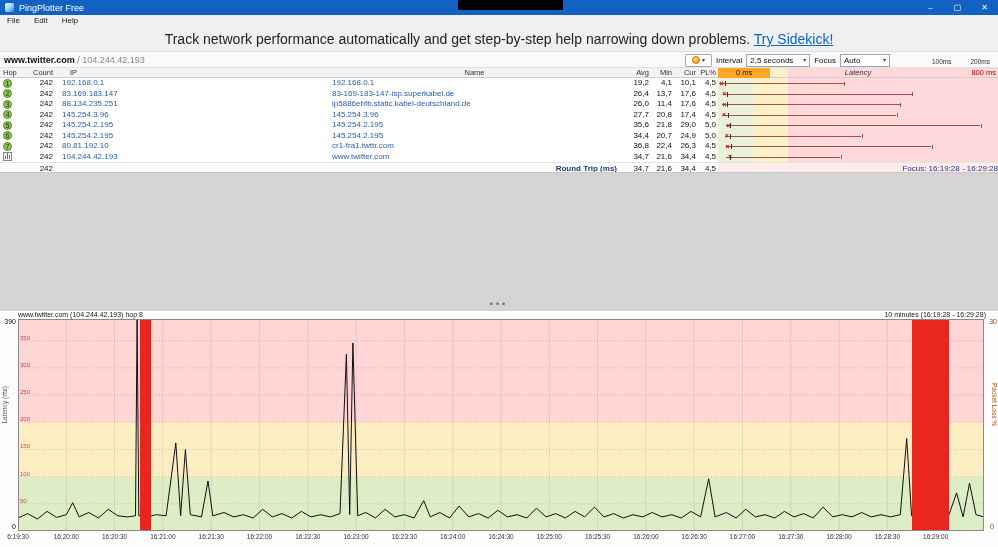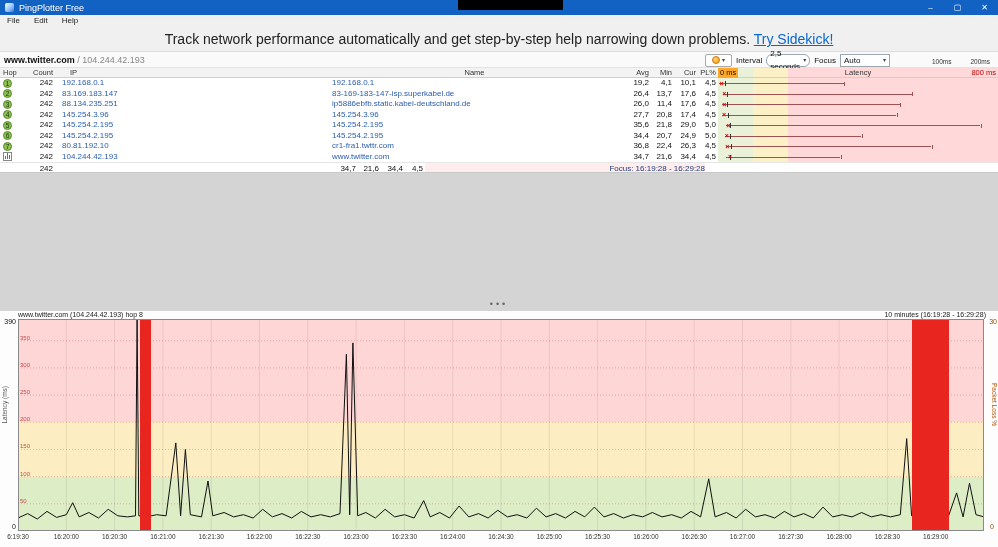--- a/index.html
+++ b/index.html
@@ -23,21 +23,21 @@
 
   
   .targetbar { position:absolute; top:52px; left:0; right:0; height:16px; background:#fafafa; border-bottom:1px solid #e2e2e2; font-size:9px; line-height:16px; }
   .target-host { font-weight:bold; margin-left:4px; }
   .target-ip { color:#888; }
   .controls { position:absolute; right:108px; top:1px; height:14px; display:flex; align-items:center; gap:4px; font-size:8px; line-height:13px; }
   .playbtn { width:27px; height:13px; border:1px solid #aaa; border-radius:2px; background:#fff; display:flex; align-items:center; justify-content:center; gap:2px; }
   .orange-circle { width:8px; height:8px; border-radius:50%; background:radial-gradient(circle at 35% 30%,#ffd27a,#f79b1b); border:1px solid #c87800; }
   .caret { font-size:6px; color:#444; }
   .combo { border:1px solid #9aa7b0; background:#fff; height:13px; padding:0 3px; display:flex; align-items:center; justify-content:space-between; gap:3px; }
-  .combo.interval { width:44px;border-radius:6px; }
+  .combo.interval { width:64px; }
   .combo.focus { width:50px; }
   .legend { position:absolute; right:4px; top:2px; width:66px; font-size:6.5px; color:#333; }
   .legend-labels { display:flex; justify-content:space-between; padding:0 4px; }
   .legend-bar { height:5px; margin-top:1px; border:1px solid #999; background:linear-gradient(90deg,#58b000 0%,#9ad000 30%,#ffd800 50%,#ff9000 72%,#e02020 100%); }
 
   
   .thead { position:absolute; top:68px; left:0; right:0; height:10px; background:#f3f3f3; border-bottom:1px solid #cfcfcf; display:flex; font-size:7.5px; color:#333; line-height:10px; }
   .tbody { position:absolute; top:78px; left:0; right:0; height:84px; background:#fff; }
   .trow { display:flex; height:10.5px; font-size:8px; line-height:10.5px; }
   .c-hop { width:26px; padding-left:3px; }
@@ -53,23 +53,23 @@
   .thead .c-ip { padding-left:14px; }
   .thead .c-name { text-align:center; padding-left:0; }
   .blue { color:#2a5db0; }
   .hopbadge { display:inline-block; width:9px; height:9px; margin-top:0.5px; border-radius:50%; background:#8cc152; border:1px solid #5a8a2a; font-size:6.5px; line-height:8px; text-align:center; color:#15320a; }
   .hopgraph { display:inline-flex; align-items:flex-end; gap:1px; width:9px; height:9px; border:1px solid #888; background:#fff; padding:1px; }
   .hopgraph i { display:block; width:2px; background:#4472c4; }
   .range { position:absolute; top:5px; height:1px; background:#a05050; }
   .endtick { position:absolute; top:3.5px; width:1px; height:4px; background:#a05050; }
   .avgtick { position:absolute; top:3px; width:1px; height:5px; background:#333; }
   .xmark { position:absolute; top:0.5px; color:#e00000; font-size:7px; font-weight:bold; line-height:10px; }
-  .scale-min { position:absolute; left:0; top:0; background:#ffa726; color:#201000; padding:0 2px; line-height:10px; }
+  .scale-min { position:absolute; left:0; top:0; background:#ffa726; color:#201000; padding:0 18px; line-height:10px; }
   .scale-max { position:absolute; right:2px; top:0; color:#c00000; }
-  .lat-title { display:block; text-align:center; }
+  .lat-title { display:block; text-align:center;font-style:italic; }
 
   .summary { position:absolute; top:162px; left:0; right:0; height:11px; background:#fff; border-top:1px solid #e6e6e6; border-bottom:1px solid #c8c8c8; display:flex; font-size:8px; line-height:11px; }
   .rt-label { color:#1a3b7a; font-weight:bold; text-align:right; padding-right:4px !important; }
   .summary .c-lat { background:#ffecec; text-align:right; color:#1a3b7a; }
 
   .grayfill { position:absolute; top:174px; left:0; right:0; height:126px; background:#d4d4d4; }
   .splitter { position:absolute; top:300px; left:0; right:0; height:11px; background:#d4d4d4; text-align:center; color:#666; font-size:9px; letter-spacing:3px; line-height:9px; }
 
   
   .timeline { position:absolute; top:311px; left:0; right:0; bottom:0; background:#fdfdfd; font-size:7px; }
@@ -289,20 +289,21 @@
         <span class="avgtick" style="left: 12.145px;"></span>
         <span class="xmark" style="left: 10.04px;">×</span>
       </span>
     </div>
   </div>
 
 <div class="summary">
   <span class="c-hop"></span>
   <span class="c-count">242</span>
   <span class="c-ip"></span>
+  <span class="c-name rt-label">Round Trip (ms)</span>
   <span class="c-avg">34,7</span>
   <span class="c-min">21,6</span>
   <span class="c-cur">34,4</span>
   <span class="c-pl">4,5</span>
   <span class="c-lat">Focus: 16:19:28 - 16:29:28</span>
 </div>
 
 <div class="grayfill"></div>
 <div class="splitter">•••</div>
 

